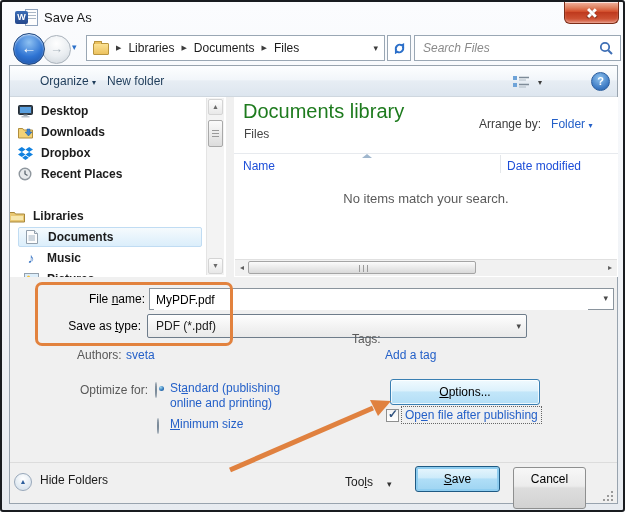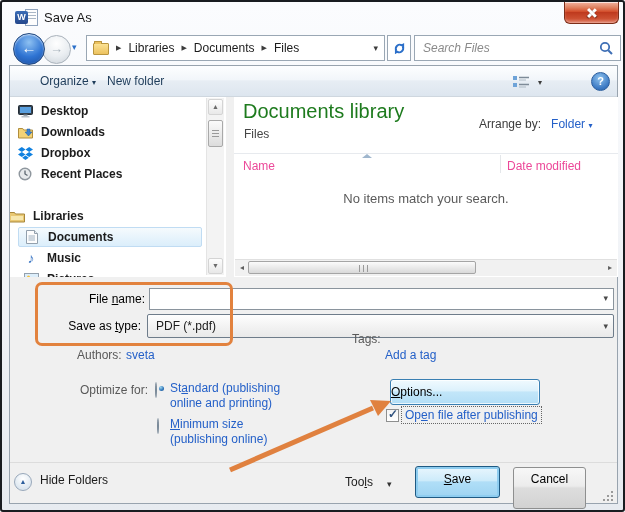--- a/index.html
+++ b/index.html
@@ -79,64 +79,64 @@
   .vthumb i{display:block;height:1px;background:#9a9a9a;margin:2px 3px 0 3px;}
   .vthumb i:first-child{margin-top:9px;}
 
   
   .main{left:232px;top:95px;width:384px;height:180px;background:#fff;overflow:hidden;}
   .lib-title{position:absolute;left:9px;top:3px;font-size:20px;color:#1e7b1e;}
   .lib-sub{position:absolute;left:10px;top:30px;color:#454545;}
   .arrange{position:absolute;left:228px;top:20px;color:#3c3c3c;margin-left:17px;}
   .blue{color:#2460c8;}
   .colhead{position:absolute;left:0;top:56px;width:100%;height:23px;border-top:1px solid #e7eaee;
-           color:#ec4899;box-sizing:border-box;padding-left:7px;}
+           color:#1d4ed8;box-sizing:border-box;padding-left:7px;}
   .colsep{position:absolute;left:266px;top:58px;width:1px;height:18px;background:#e4e7ea;}
   .sortasc{position:absolute;left:128px;top:57px;width:0;height:0;border-left:5px solid transparent;
            border-right:5px solid transparent;border-bottom:4px solid #9fb6cd;}
   .emptymsg{position:absolute;left:0;top:94px;width:100%;text-align:center;color:#5a5a5a;font-size:13px;}
   .hscroll{position:absolute;left:1px;top:162px;width:382px;height:16px;background:#f1f1f1;border-top:1px solid #e0e0e0;}
   .hbtn{position:absolute;top:1px;width:14px;height:13px;color:#5e5e5e;font-size:8px;text-align:center;line-height:13px;}
   .hthumb{position:absolute;left:13px;top:1px;width:228px;height:13px;background:linear-gradient(#fbfbfb,#d9d9d9);
           border:1px solid #a5a5a5;border-radius:2px;box-sizing:border-box;}
   .hthumb i{position:absolute;top:3px;width:1px;height:7px;background:#9a9a9a;}
 
   
   .rlabel{text-align:right;}
   .combo-in{left:147px;top:286px;width:465px;height:22px;box-sizing:border-box;background:#fff;border:1px solid #8a949d;}
   .combo-in input{position:absolute;left:4px;top:1px;width:430px;height:18px;border:none;outline:none;
           font:12px "Liberation Sans",sans-serif;color:#000;}
   .dd-arrow{position:absolute;right:5px;top:4px;color:#4a4a4a;font-size:9px;}
-  .combo-sel{left:145px;top:312px;width:467px;height:24px;box-sizing:border-box;border:1px solid #6e7c8a;border-radius:2px;
+  .combo-sel{left:145px;top:312px;width:380px;height:24px;box-sizing:border-box;border:1px solid #6e7c8a;border-radius:2px;
           background:linear-gradient(#fefefe,#f3f3f3 50%,#e9e9e9);}
   .combo-sel .val{position:absolute;left:8px;top:4px;}
   .hl-box{left:33px;top:280px;width:192px;height:58px;border:3px solid #e2823e;border-radius:7px;z-index:5;}
   .gray{color:#595959;}
   .radio{width:13px;height:13px;border-radius:50%;box-sizing:border-box;border:1px solid #7a8a99;
          background:radial-gradient(circle at 38% 32%,#ffffff,#e4ecf3 70%);position:relative;}
   .radio.on:after{content:"";position:absolute;left:3px;top:3px;width:5px;height:5px;border-radius:50%;
          background:radial-gradient(circle at 35% 30%,#9fd8ef,#2f74b8 60%,#1d4e86);}
   .opt-btn{left:388px;top:377px;width:150px;height:26px;box-sizing:border-box;border:1px solid #3a7fb2;border-radius:3px;
          background:linear-gradient(#f0fafe,#dcf1fc 45%,#c2e6f9 50%,#b3def6);
-         box-shadow:inset 0 0 0 1px rgba(255,255,255,.75);line-height:24px;color:#000;}
+         box-shadow:inset 0 0 0 1px rgba(255,255,255,.75);text-align:center;line-height:24px;color:#000;}
   .chk{left:384px;top:407px;width:13px;height:13px;box-sizing:border-box;border:1px solid #8e8f8f;
        background:linear-gradient(#f4f4f4,#fff);}
   .chk span{position:absolute;left:1px;top:-3px;color:#31537f;font-weight:bold;font-size:12px;}
   .chk-lbl{left:399px;top:404px;border:1px dotted #666;padding:1px 3px;color:#2460c8;}
 
   
   .foot-sep{left:8px;top:460px;width:607px;height:1px;background:#dcdcdc;}
   .hidef{left:12px;top:471px;height:22px;display:flex;align-items:flex-start;gap:8px;color:#1c1c1c;}
   .hidef .circ2{width:18px;height:18px;border-radius:50%;border:1px solid #98a8ba;box-sizing:border-box;
         background:radial-gradient(circle at 50% 30%,#ffffff,#dde7f0 70%);color:#2b5d9b;font-size:7px;
         text-align:center;line-height:16px;}
   .tools{left:343px;top:473px;}
   .tools-dd{left:385px;top:477px;color:#333;font-size:9px;}
   .btn{box-sizing:border-box;border-radius:3px;text-align:center;color:#000;}
-  .save-btn{left:413px;top:464px;width:85px;height:32px;border:1px solid #1f5a83;line-height:24px;
+  .save-btn{left:413px;top:464px;width:85px;height:26px;border:1px solid #1f5a83;line-height:24px;
         background:linear-gradient(#e9f6fd,#cdebfa 45%,#b0def7 50%,#9ed4f2);
         box-shadow:inset 0 0 0 2px #8ecdf0;}
   .cancel-btn{left:511px;top:465px;width:73px;height:42px;border:1px solid #8e8f8f;line-height:23px;
         background:linear-gradient(#f7f7f7,#ececec 45%,#dddddd 50%,#d2d2d2);}
   .grip{left:601px;top:489px;width:12px;height:12px;}
 </style>
 </head>
 <body>
 
 <div class="win">
@@ -328,20 +328,21 @@
           <i style="left:114px;"></i>
           <i style="left:118px;"></i>
       </span>
       <span class="hbtn" style="right:0;">▸</span>
     </div>
   </div>
 
   
   <span class="abs rlabel" style="left:40px;top:290px;width:103px;color:#000;"><span>File </span><span class="k">n</span><span>ame:</span></span>
   <div class="abs combo-in">
+    <input type="text" value="MyPDF.pdf" style="">
     <span class="dd-arrow">▾</span>
   </div>
 
   <span class="abs rlabel" style="left:36px;top:317px;width:103px;color:#000;"><span>Save as </span><span class="k">t</span><span>ype:</span></span>
   <div class="abs combo-sel">
     <span class="val">PDF (*.pdf)</span>
     <span class="dd-arrow" style="top:6px;">▾</span>
   </div>
 
   
@@ -353,21 +354,20 @@
   <span class="abs gray" style="left:350px;top:330px;">Tags:</span>
   <span class="abs blue" style="left:383px;top:346px;">Add a tag</span>
 
   
   <span class="abs gray" style="left:78px;top:381px;">Optimize for:</span>
   <span class="abs radio on" style="left:153px;top:381px;"></span>
   <span class="abs blue" style="left:168px;top:394px;">online and printing)</span>
   <span class="abs blue" style="left:168px;top:379px;"><span>St</span><span class="k">a</span><span>ndard (publishing</span></span>
   <span class="abs radio" style="left:153px;top:417px;"></span>
   <span class="abs blue" style="left:168px;top:415px;"><span></span><span class="k">M</span><span>inimum size</span></span>
-  <span class="abs blue" style="left:168px;top:430px;">(publishing online)</span>
 
   <div class="abs opt-btn"><span></span><span class="k">O</span><span>ptions...</span></div>
 
   <div class="abs chk">
     <span>✓</span>
   </div>
   <span class="abs chk-lbl"><span>Op</span><span class="k">e</span><span>n file after publishing</span></span>
 
   
   <svg class="abs" style="left:200px;top:390px;z-index:6;pointer-events:none;" width="200" height="88">

